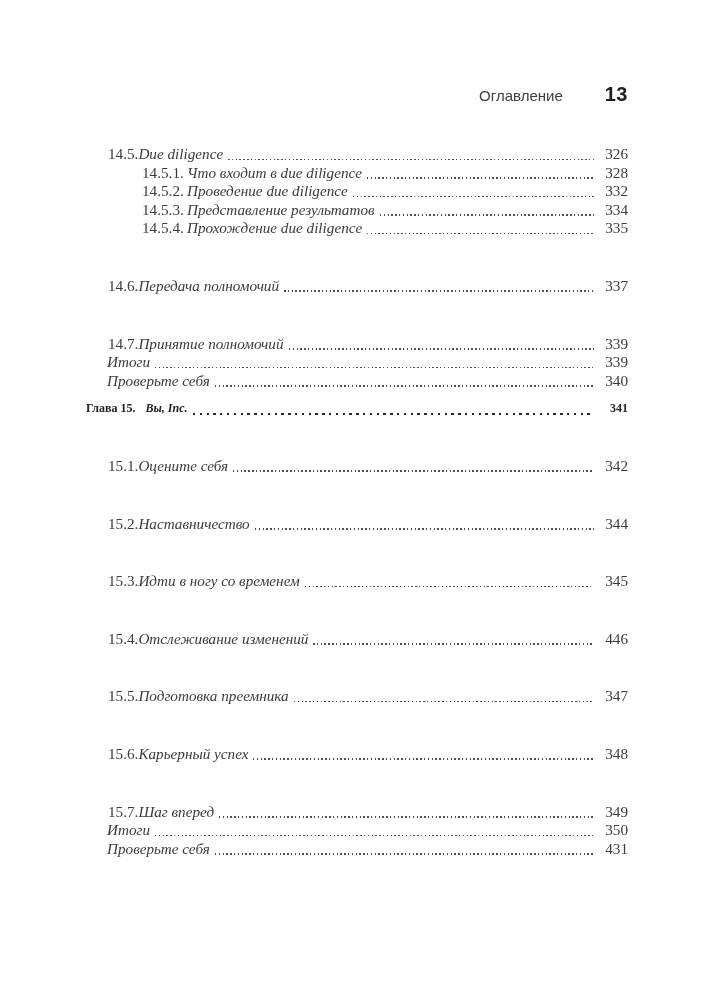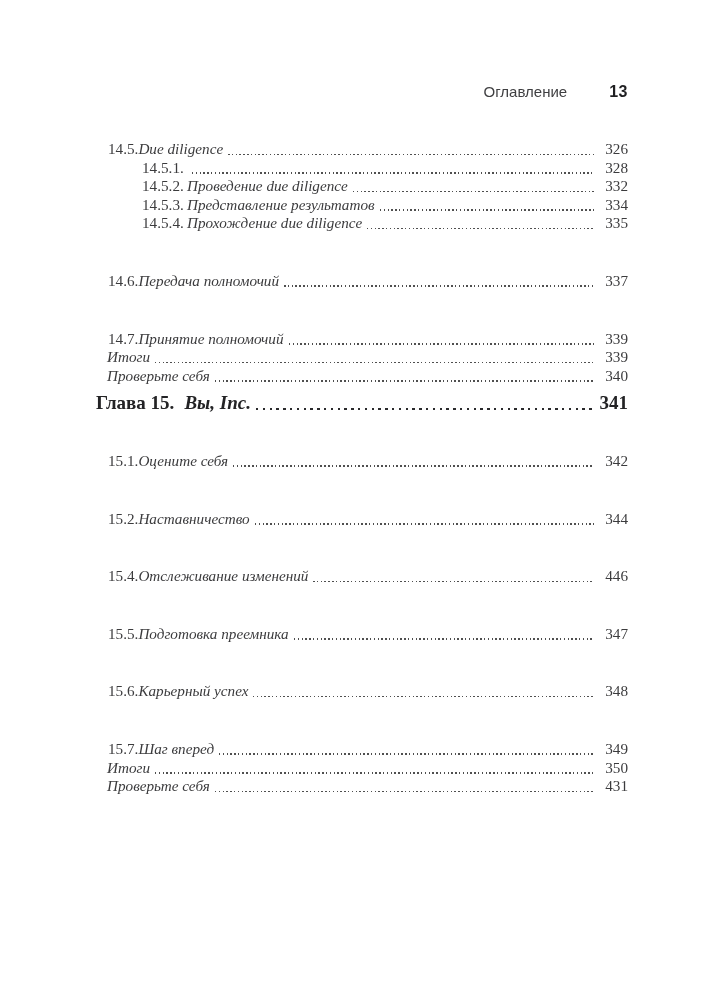--- a/index.html
+++ b/index.html
@@ -19,33 +19,33 @@
   .sheet{padding:0 80px 0 86px;}
 
   
   .header{
     display:flex;justify-content:flex-end;align-items:baseline;gap:42px;
     padding-top:63px;
     font-family:"Liberation Sans","DejaVu Sans",sans-serif;
     margin-top:20px;
   }
   .header-title{font-size:15px;color:#3f3f41;}
-  .header-page{font-size:16px;font-weight:700;color:#1f1f21;letter-spacing:.5px;}
+  .header-page{font-size:20px;font-weight:700;color:#1f1f21;letter-spacing:.5px;}
 
   
   .toc{margin-top:28px;font-size:15.2px;}
   .toc-row{display:flex;align-items:flex-end;line-height:18.6px;white-space:nowrap;}
   .toc-row .num{flex:0 0 auto;}
   .toc-row .label{flex:0 0 auto;font-style:italic;}
   .l1{padding-left:22px;margin-top:39px;}  .l1 .num{min-width:30px;}
   .l2{padding-left:56px;}  .l2 .num{min-width:45px;}
   .plain{padding-left:21px;}
   .chapter{
-    font-weight:700;font-size:19px;color:var(--ink-bold);
-    margin:9px 0 7px 10px;
+    font-weight:700;font-size:12px;color:var(--ink-bold);
+    margin:9px 0 7px 0;
   }
   .chapter .num{margin-right:10px;}
   .dots{
     flex:1 1 10px;height:1.6px;margin:0 4px 3.5px 5px;
     background-image:repeating-linear-gradient(to right,var(--leader) 0 1.5px,transparent 1.5px 3.8px);
   }
   .chapter .dots{
     height:2.3px;margin-bottom:3px;
     background-image:repeating-linear-gradient(to right,#2a2a2c 0 2.3px,transparent 2.3px 6.8px);
   }
@@ -63,20 +63,21 @@
 
   <div class="toc" id="toc">
       <div class="toc-row l1">
     <span class="num">14.5.</span>
     <span class="label">Due diligence</span>
     <span class="dots"></span>
     <span class="pagenum">326</span>
   </div>
       <div class="toc-row l2">
     <span class="num">14.5.1.</span>
+    <span class="label">Что входит в due diligence</span>
     <span class="dots"></span>
     <span class="pagenum">328</span>
   </div>
       <div class="toc-row l2">
     <span class="num">14.5.2.</span>
     <span class="label">Проведение due diligence</span>
     <span class="dots"></span>
     <span class="pagenum">332</span>
   </div>
       <div class="toc-row l2">
@@ -127,20 +128,26 @@
     <span class="dots"></span>
     <span class="pagenum">342</span>
   </div>
       <div class="toc-row l1">
     <span class="num">15.2.</span>
     <span class="label">Наставничество</span>
     <span class="dots"></span>
     <span class="pagenum">344</span>
   </div>
       <div class="toc-row l1">
+    <span class="num">15.3.</span>
+    <span class="label">Идти в ногу со временем</span>
+    <span class="dots"></span>
+    <span class="pagenum">345</span>
+  </div>
+      <div class="toc-row l1">
     <span class="num">15.4.</span>
     <span class="label">Отслеживание изменений</span>
     <span class="dots"></span>
     <span class="pagenum">446</span>
   </div>
       <div class="toc-row l1">
     <span class="num">15.5.</span>
     <span class="label">Подготовка преемника</span>
     <span class="dots"></span>
     <span class="pagenum">347</span>

